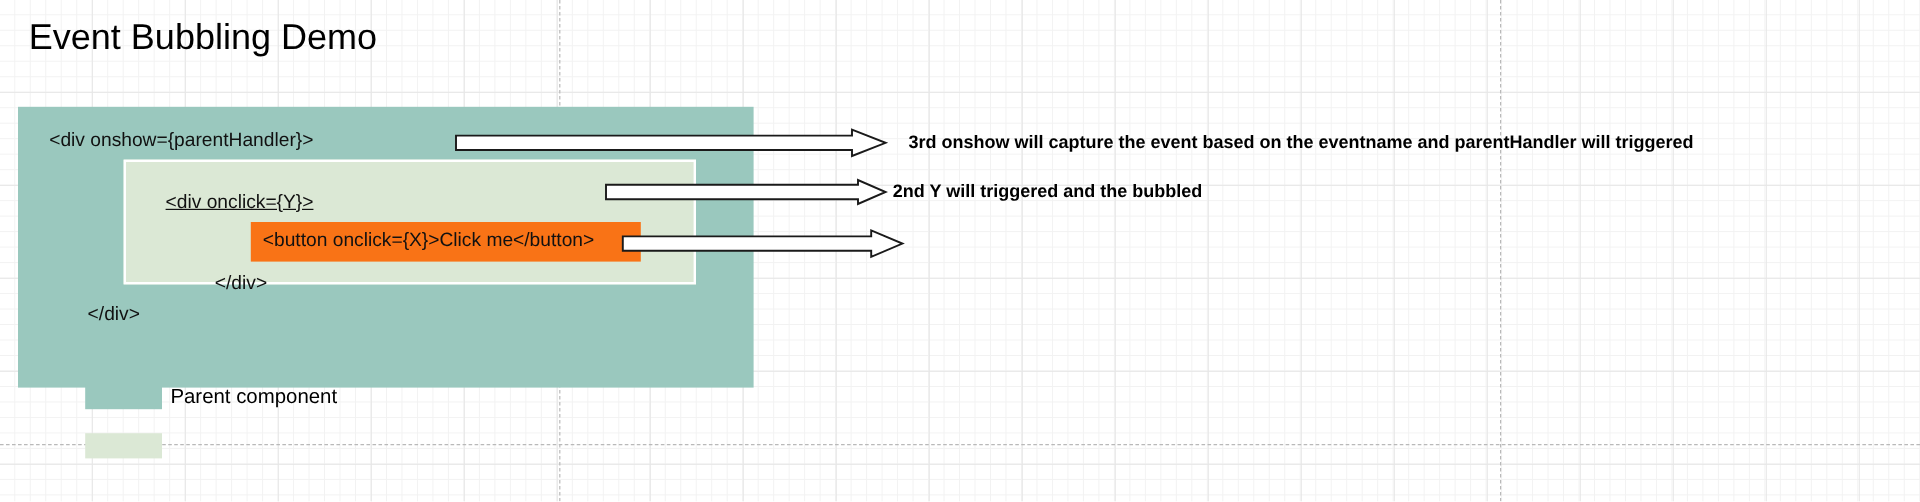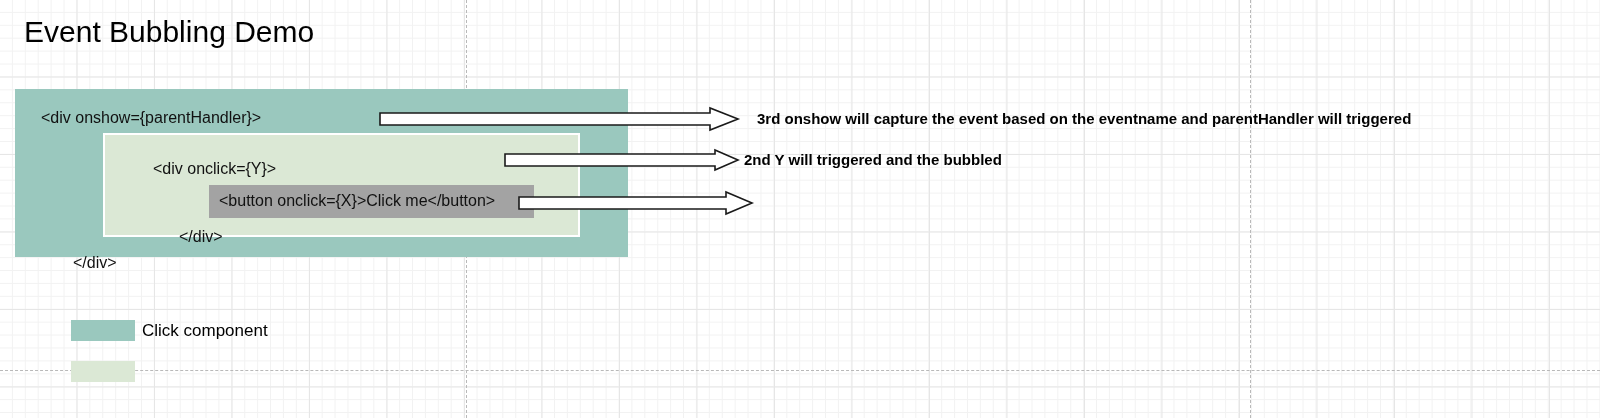--- a/index.html
+++ b/index.html
@@ -56,55 +56,55 @@
     white-space: nowrap;
     font-weight: 400;
   }
 
   
   .parent-box {
     position: absolute;
     left: 15px;
     top: 89px;
     width: 613px;
-    height: 168px;
+    height: 234px;
     background-color: #9ac8be;
   }
   .child-box {
     position: absolute;
     left: 88px;
     top: 44px;
     width: 477px;
     height: 104px;
     background-color: #dbe8d5;
     border: 2px solid #ffffff;
     box-sizing: border-box;
   }
   .button-box {
     position: absolute;
     left: 104px;
     top: 50px;
     width: 325px;
     height: 33px;
-    background-color: #a3a3a3;
+    background-color: #f97316;
     box-sizing: border-box;
   }
 
   .code-text {
     position: absolute;
     font-size: 16px;
     line-height: 20px;
     color: #111111;
     white-space: nowrap;
     font-family: "Liberation Sans", sans-serif;
   }
 
   .parent-open  { left: 26px;  top: 19px; }
   .parent-close { left: 58px;  top: 164px; }
-  .child-open   { left: 48px;  top: 24px; }
+  .child-open   { left: 33px;  top: 24px; text-decoration: underline; }
   .child-close  { left: 74px;  top: 92px; }
   .button-label {
     left: 10px;
     top: 6px;
   }
 
   
   .arrow {
     position: absolute;
     overflow: visible;
@@ -174,17 +174,17 @@
   </div>
   <div class="annot-text" style="left:744px; top:150px;">2nd Y will triggered and the bubbled</div>
 
   <div class="arrow" style="left:519px; top:192px;">
     <svg width="235" height="22" viewBox="0 0 235 22">
       <path d="M0,5 L207,5 L207,0 L233,11 L207,22 L207,17 L0,17 Z" fill="#ffffff" stroke="#1a1a1a" stroke-width="1.6"></path>
     </svg>
   </div>
 
   <div class="legend-swatch" style="left:71px; top:320px; background-color:#9ac8be;"></div>
-  <div class="legend-label" style="left:142px; top:320px;">Click component</div>
+  <div class="legend-label" style="left:142px; top:320px;">Parent component</div>
 
   <div class="legend-swatch" style="left:71px; top:361px; background-color:#dbe8d5;"></div>
 
 </div>
 
 </body></html>

